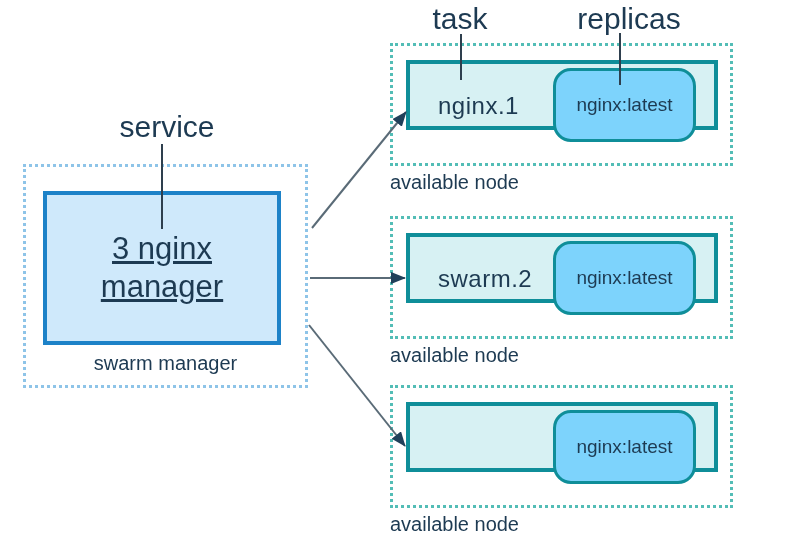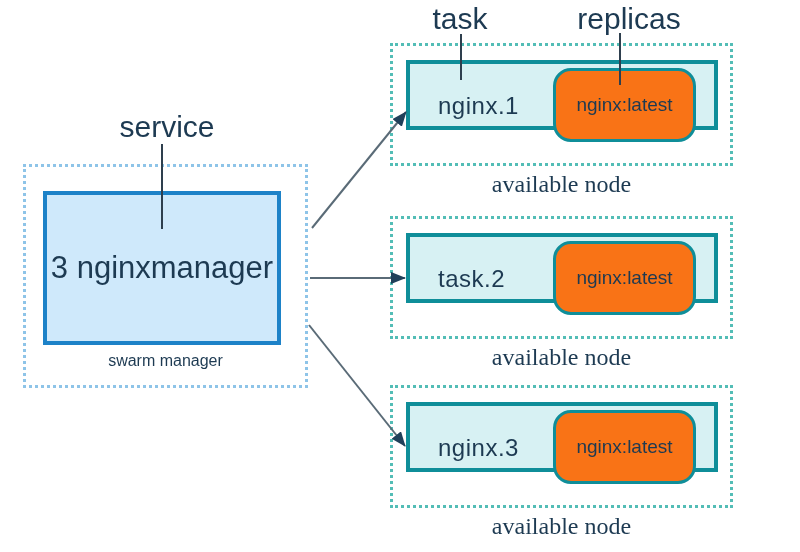--- a/index.html
+++ b/index.html
@@ -43,32 +43,34 @@
     width: 285px; height: 224px;
     border: 3px dotted var(--blue-dotted);
   }
   #manager-box {
     position: absolute;
     left: 17px; top: 24px;
     width: 238px; height: 154px;
     background: var(--blue-fill);
     border: 4px solid var(--blue-border);
     display: flex;
+    flex-direction: column;
     align-items: center;
     justify-content: center;
     font-size: 31px;
     line-height: 38px;
     color: var(--text);
+    text-decoration: underline;
   }
   #manager-caption {
     position: absolute;
     left: 0; top: 185px;
     width: 100%;
     text-align: center;
-    font-size: 16px;
+    font-size: 20px;
     color: var(--text);
   }
 
   
   .node {
     position: absolute;
     left: 390px;
     width: 343px;
   }
   .node-dotted {
@@ -90,36 +92,35 @@
     display: flex;
     align-items: center;
     font-size: 24px;
     letter-spacing: 0.5px;
     color: var(--text);
   }
   .container-box {
     position: absolute;
     left: 143px; top: 4px;
     width: 143px; height: 74px;
-    background: #f97316;
+    background: #7dd3fc;
     border: 3px solid var(--teal-border);
     border-radius: 18px;
     display: flex;
     align-items: center;
     justify-content: center;
     font-size: 19px;
     color: var(--text);
   }
   .node-caption {
     width: 100%;
     margin-top: 5px;
-    text-align: center;
-    font-size: 24px;
-    color: var(--text);
-    font-family: Liberation Serif, serif;
+    text-align: left;
+    font-size: 20px;
+    color: var(--text);
   }
   #node-0 { top: 43px; }
   #node-1 { top: 216px; }
   #node-2 { top: 385px; }
 
   
   #overlay {
     position: absolute;
     left: 0; top: 0;
     width: 800px; height: 552px;
@@ -151,33 +152,32 @@
           <span>nginx:latest</span>
         </div>
       </div>
     </div>
     <div class="node-caption">available node</div>
   </div>
 
   <div id="node-1" class="node">
     <div class="node-dotted">
       <div class="task-box">
-        <div class="task-name">task.2</div>
+        <div class="task-name">swarm.2</div>
         <div class="container-box">
           <span>nginx:latest</span>
         </div>
       </div>
     </div>
     <div class="node-caption">available node</div>
   </div>
 
   <div id="node-2" class="node">
     <div class="node-dotted">
       <div class="task-box">
-        <div class="task-name">nginx.3</div>
         <div class="container-box">
           <span>nginx:latest</span>
         </div>
       </div>
     </div>
     <div class="node-caption">available node</div>
   </div>
 
   <svg id="overlay" viewBox="0 0 800 552" xmlns="http://www.w3.org/2000/svg">
     <defs>

